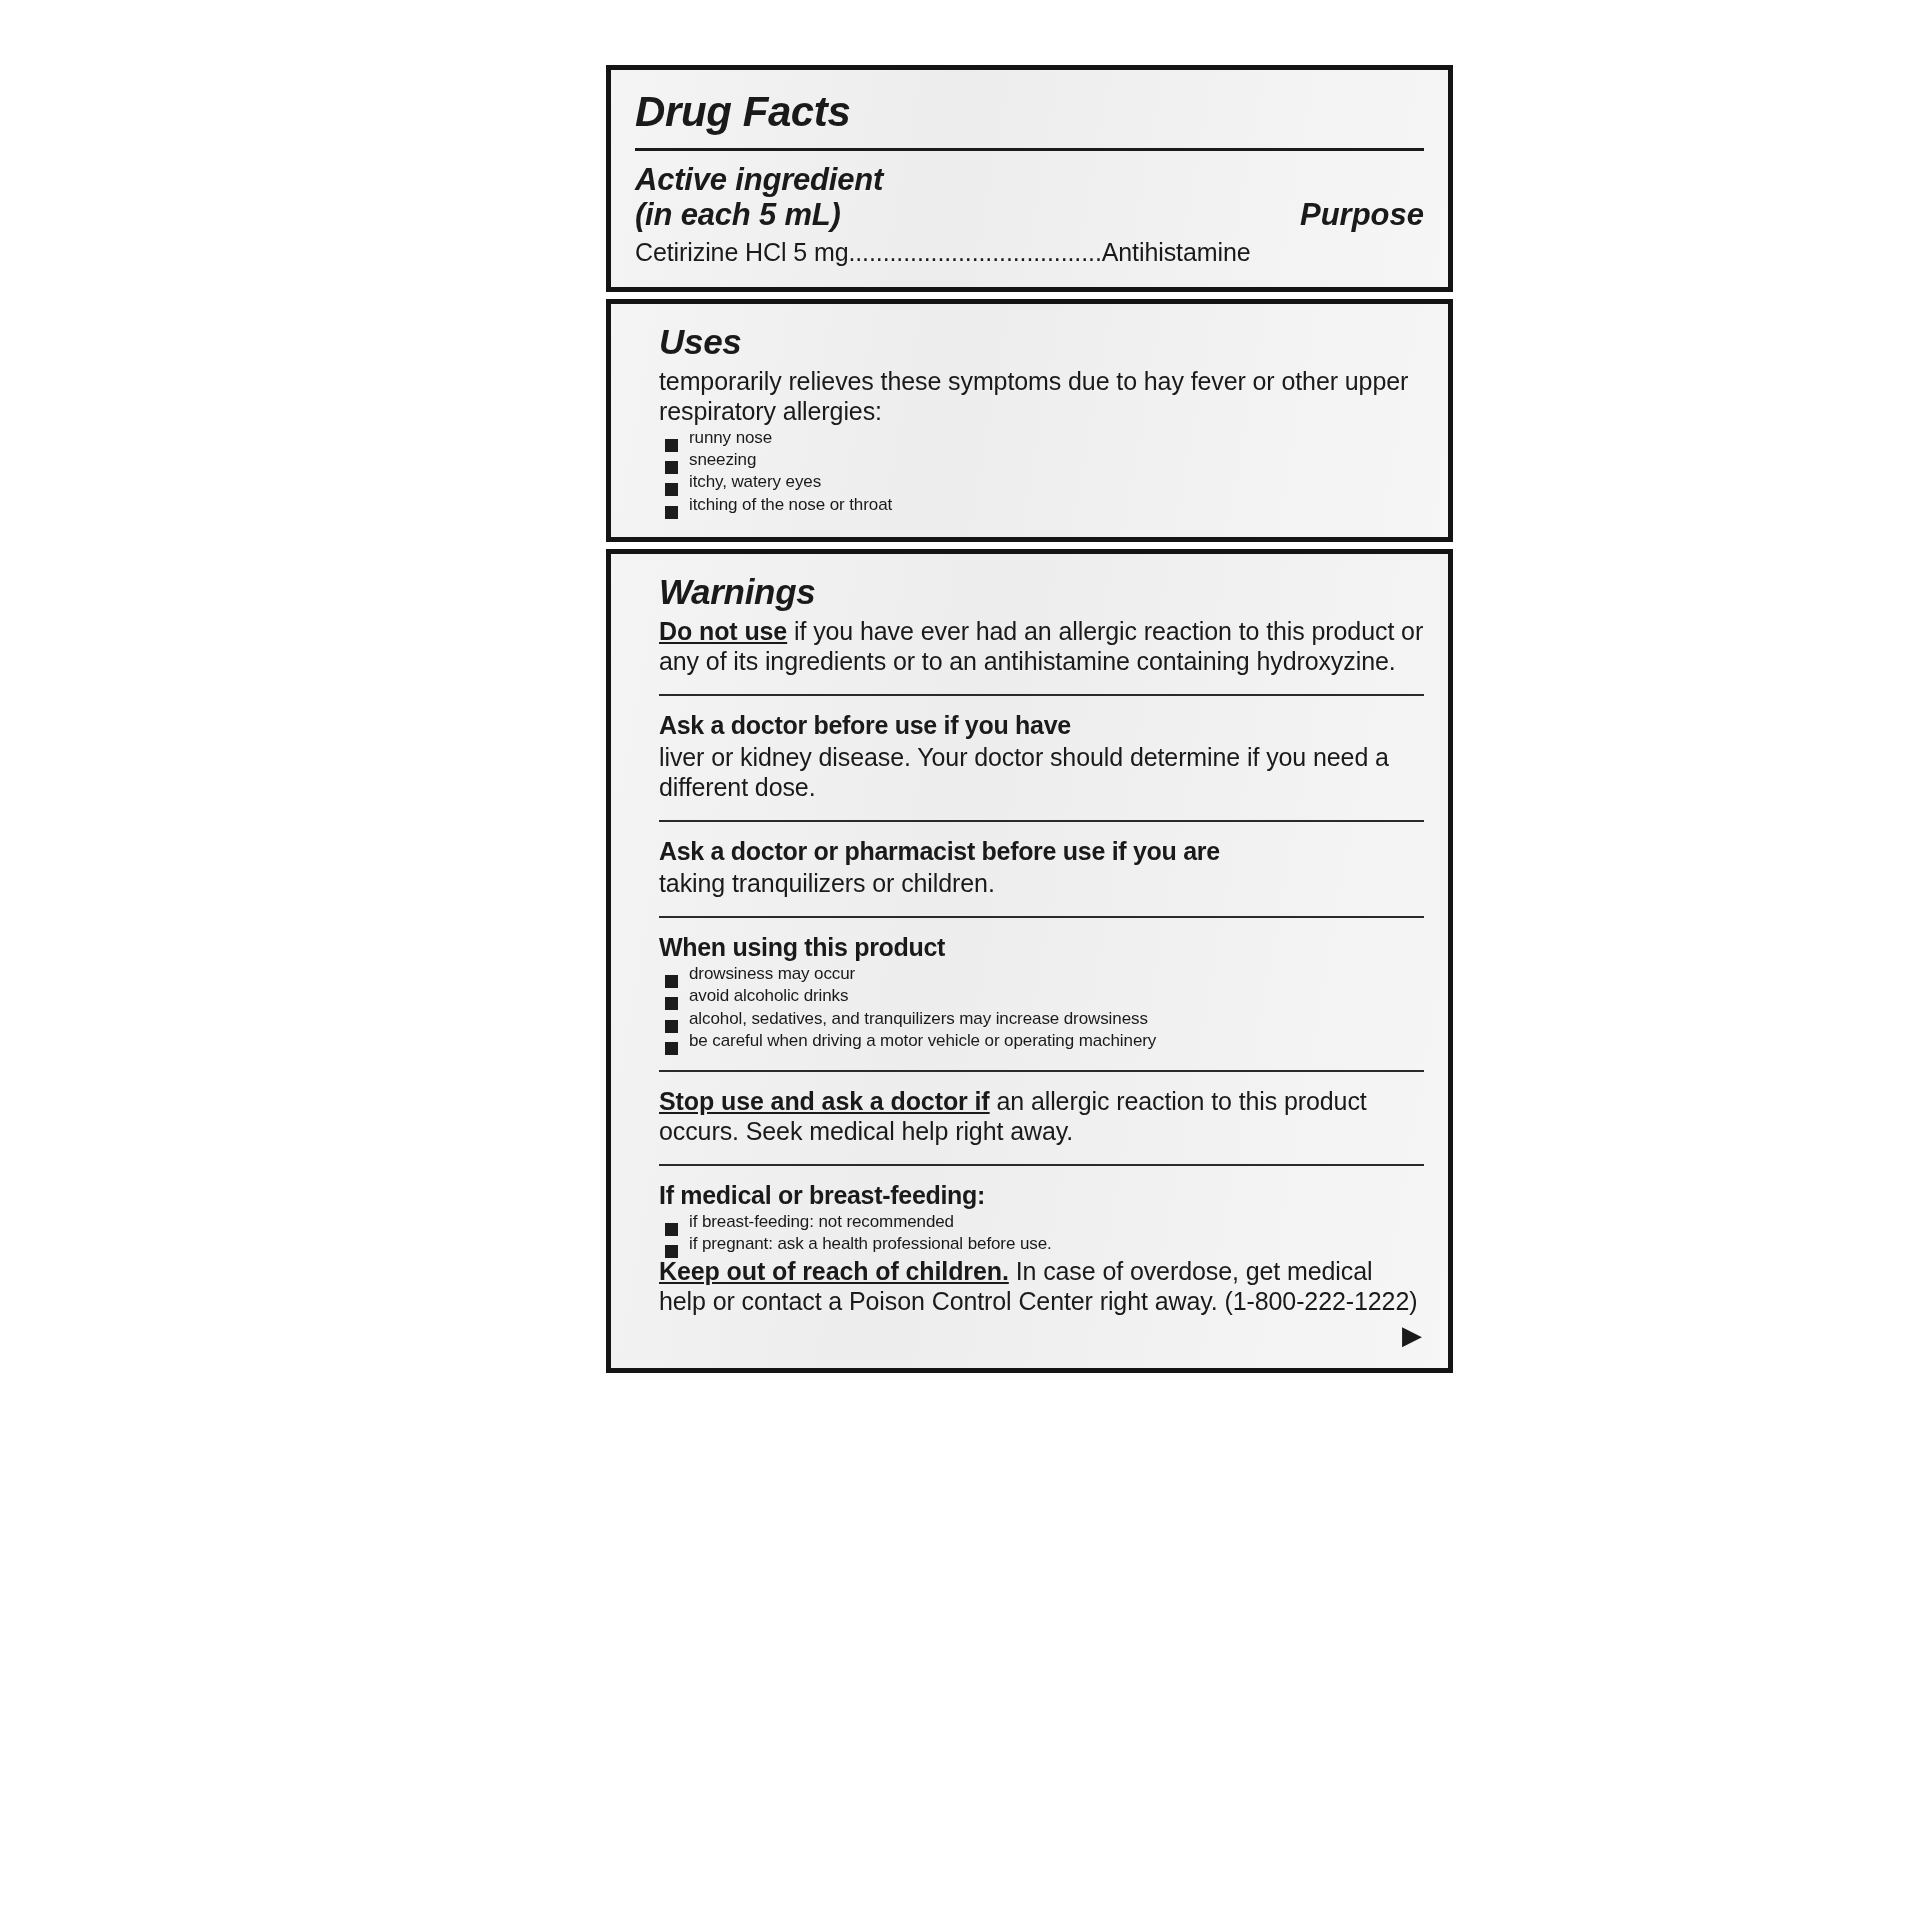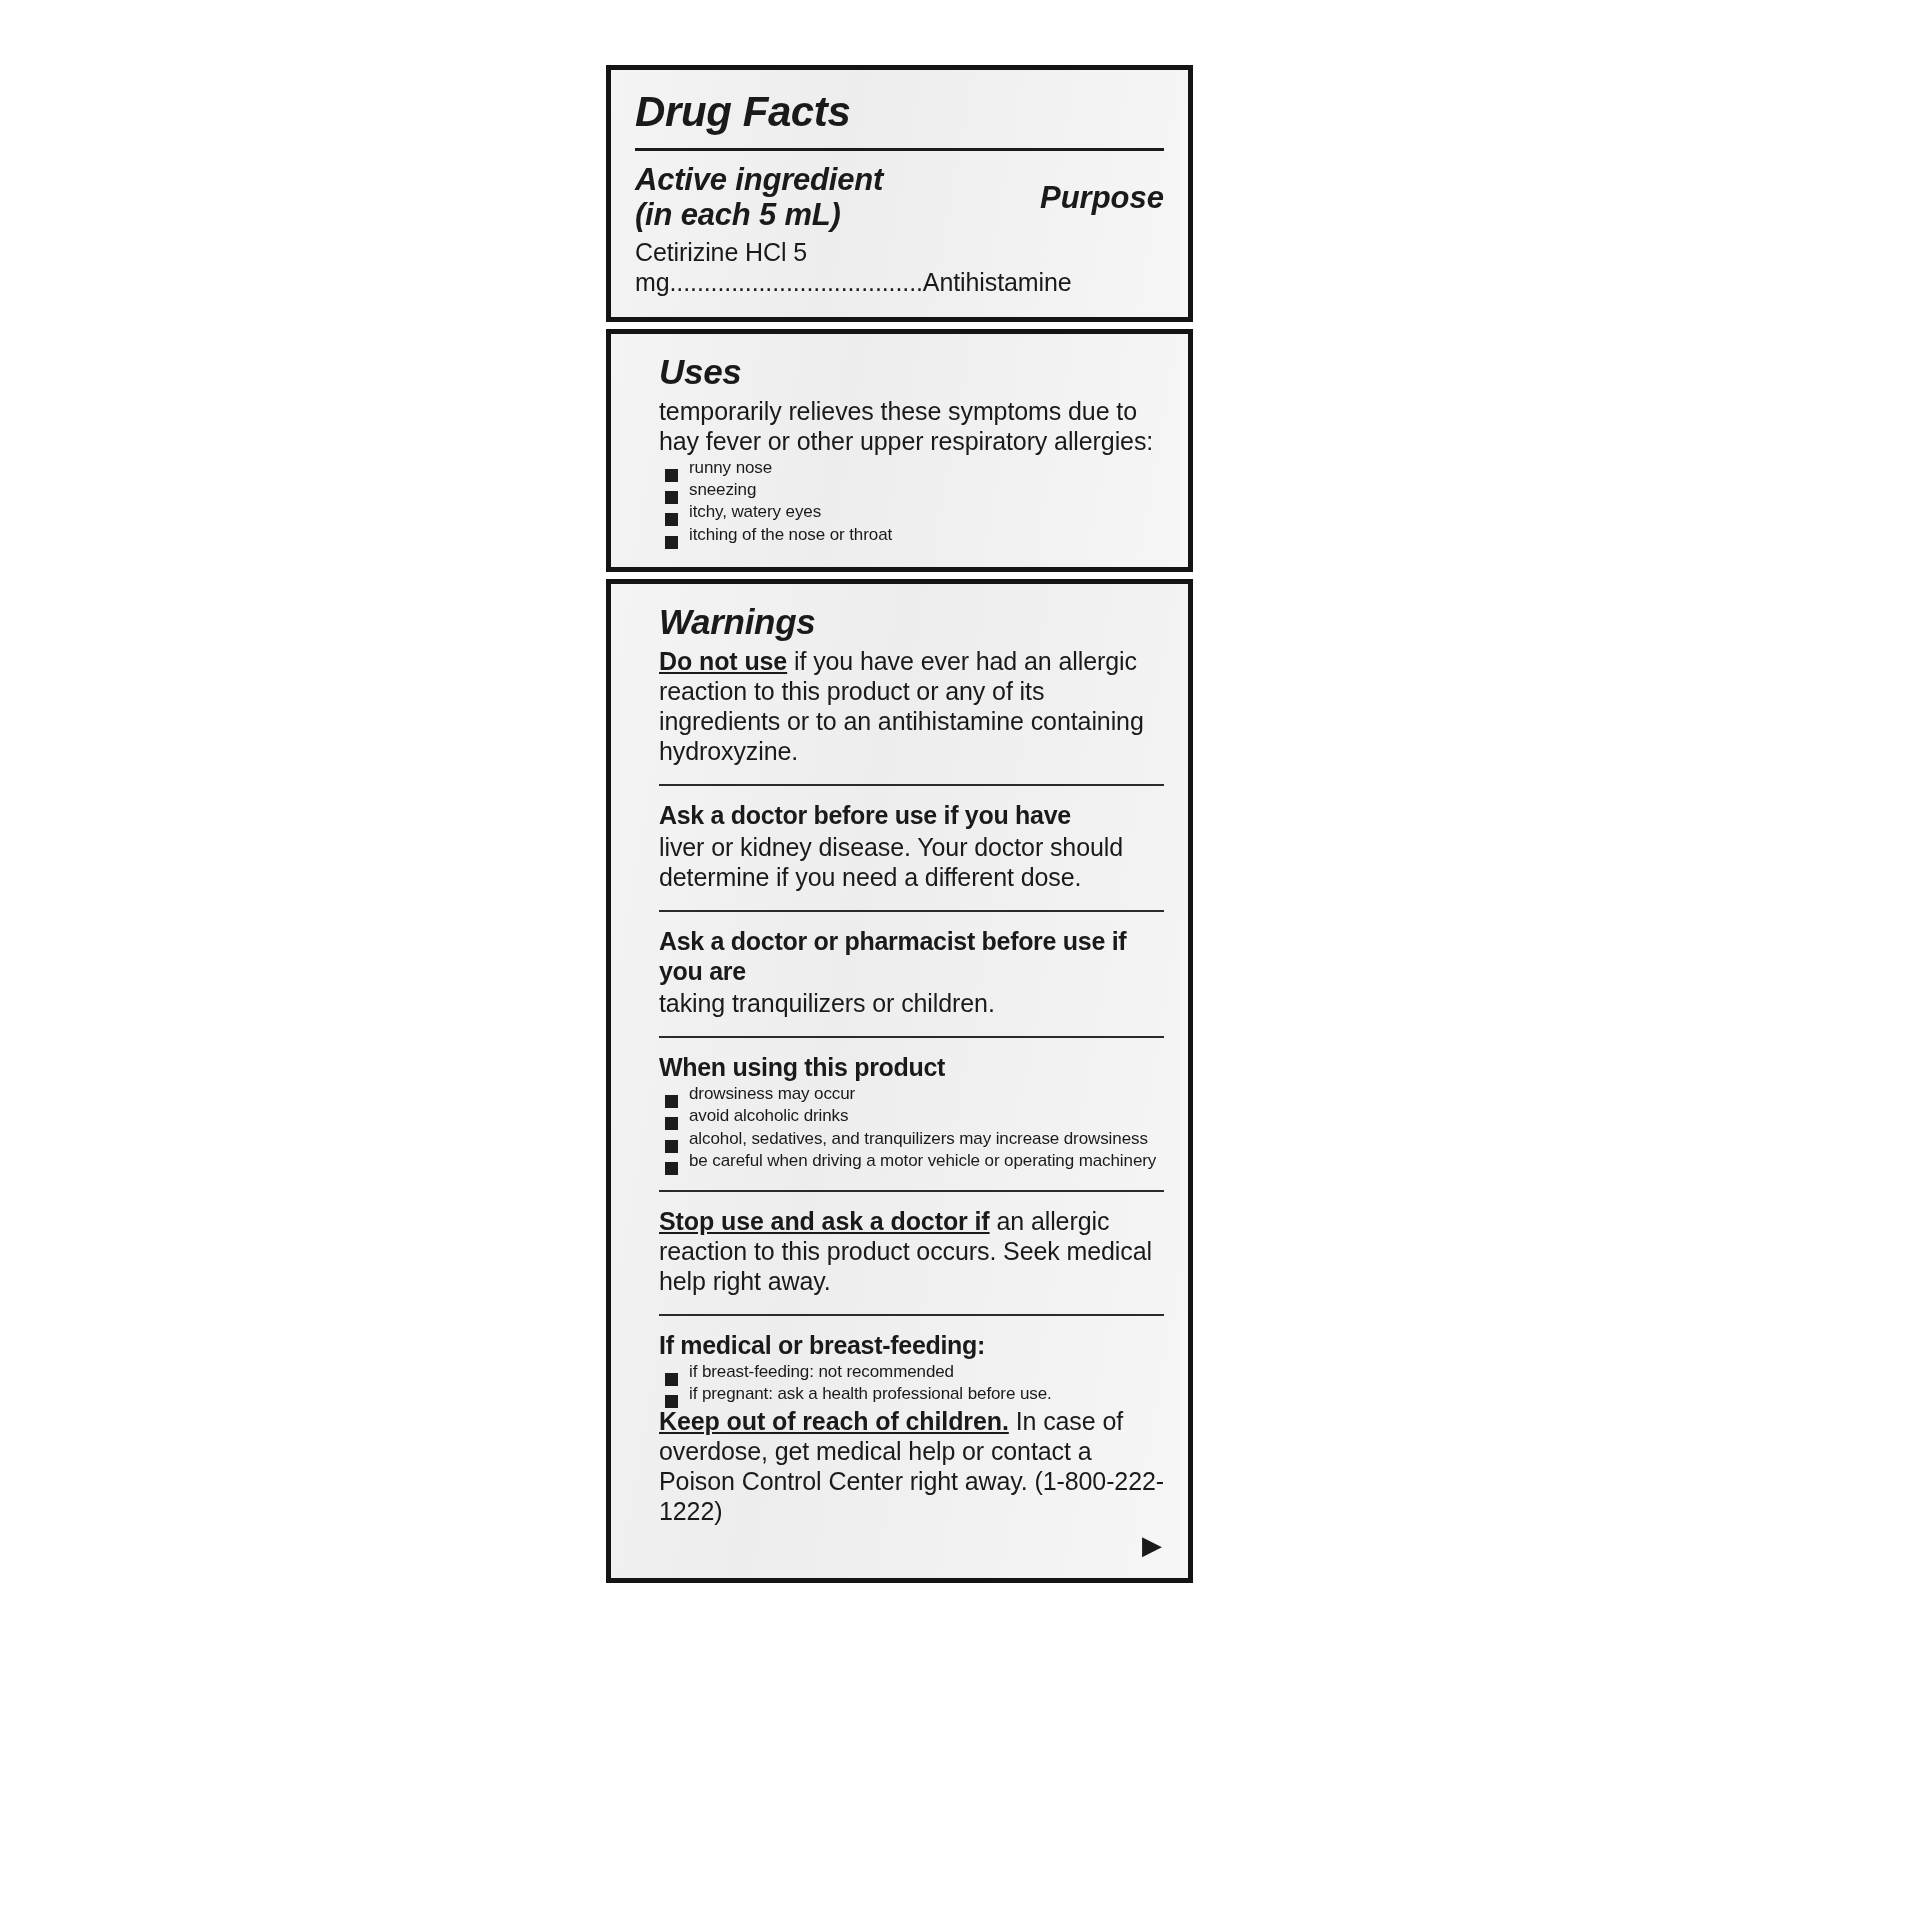--- a/index.html
+++ b/index.html
@@ -13,21 +13,21 @@
     font-family: "Liberation Sans", sans-serif;
     color: #1a1a1a;
     position: relative;
     overflow: hidden;
   }
 
   .label-wrap {
     position: absolute;
     left: 606px;
     top: 65px;
-    width: 587px;
+    width: 847px;
   }
 
   .panel {
     background: #f2f2f2;
     border: 5px solid #141414;
     box-sizing: border-box;
     padding: 18px 24px 20px 24px;
   }
   .panel + .panel {
     margin-top: 7px;
@@ -53,21 +53,21 @@
     margin: 14px 0 12px 0;
   }
   .rule-thin {
     border-bottom: 2px solid #2a2a2a;
     margin: 18px 0 14px 0;
   }
 
   .row-head {
     display: flex;
     justify-content: space-between;
-    align-items: center;
+    align-items: flex-end;
   }
   .head-left {
     font-size: 31px;
     font-weight: bold;
     font-style: italic;
     line-height: 1.12;
     letter-spacing: -0.2px;
   }
   .head-right {
     font-size: 31px;

